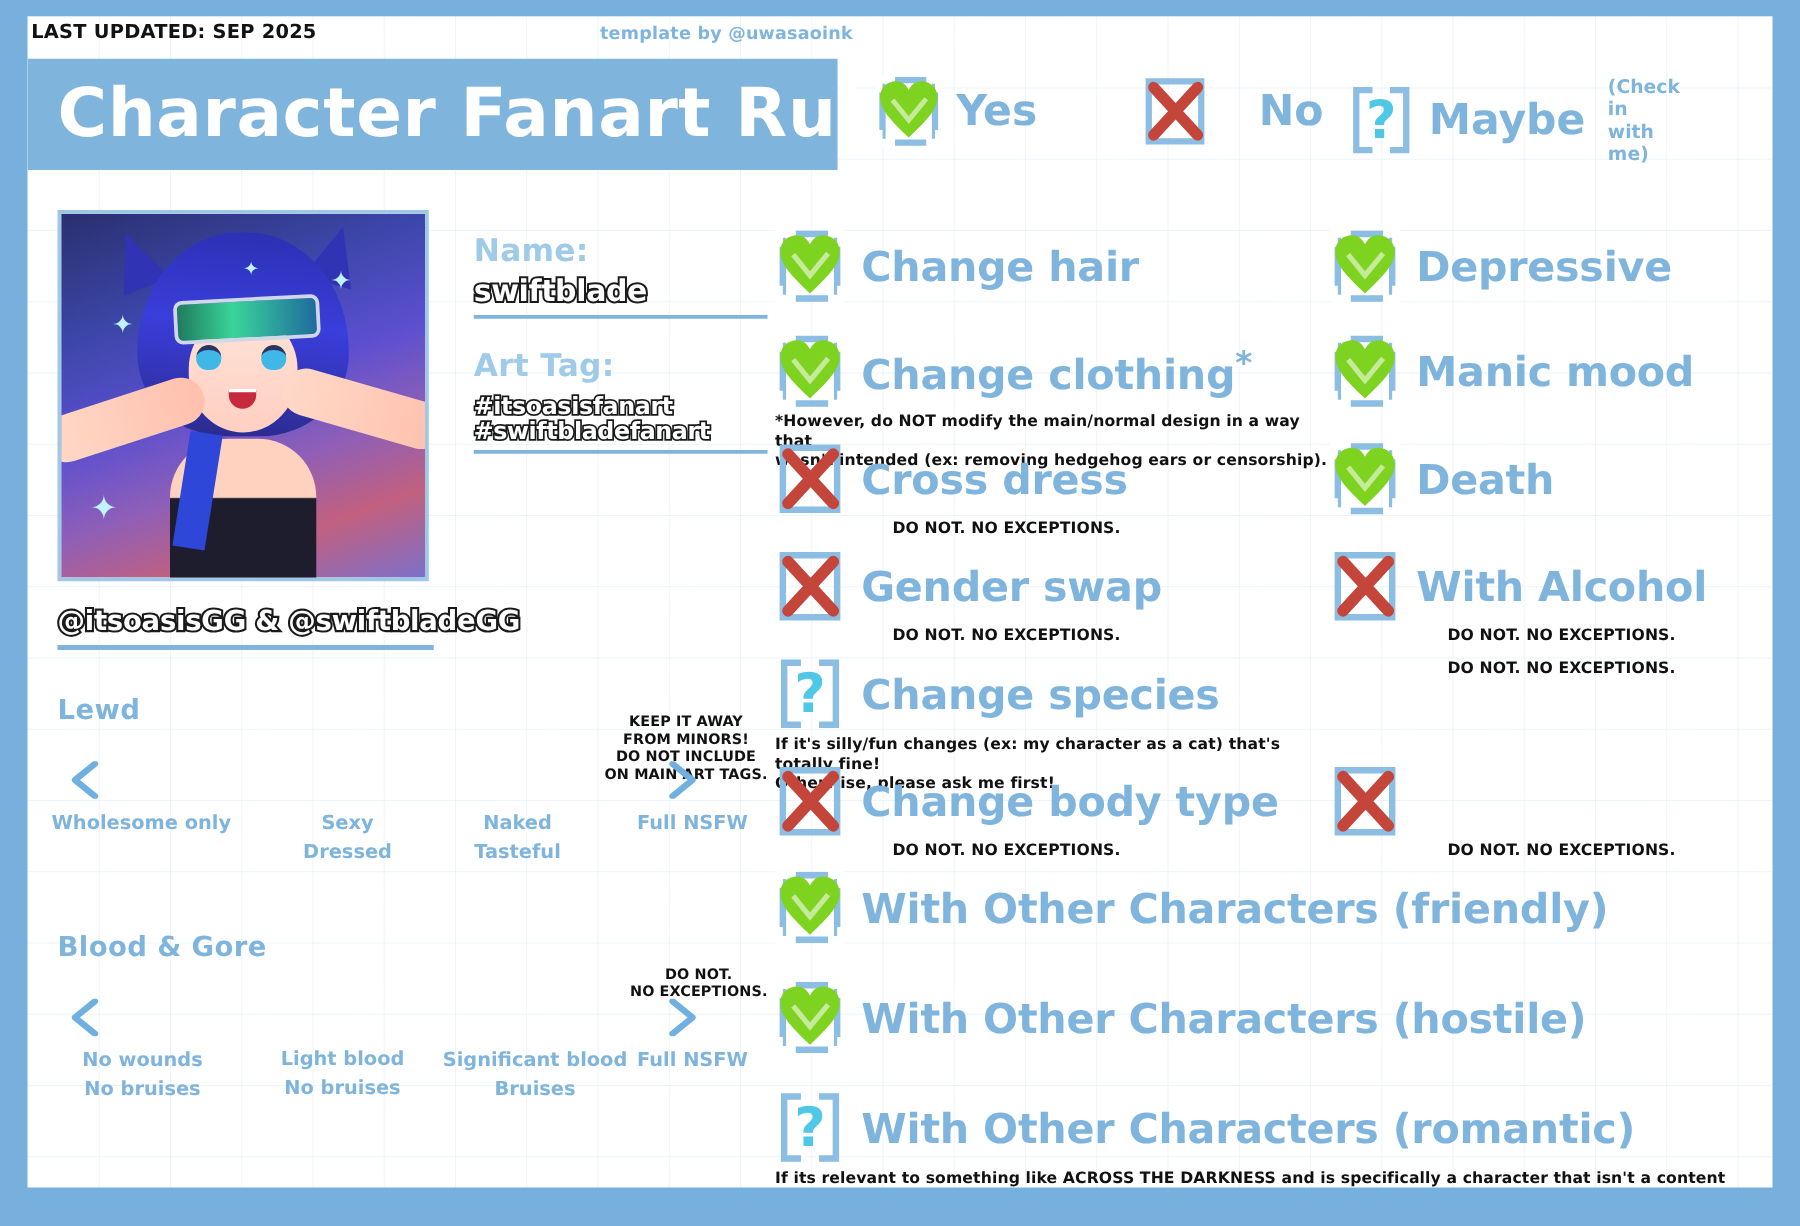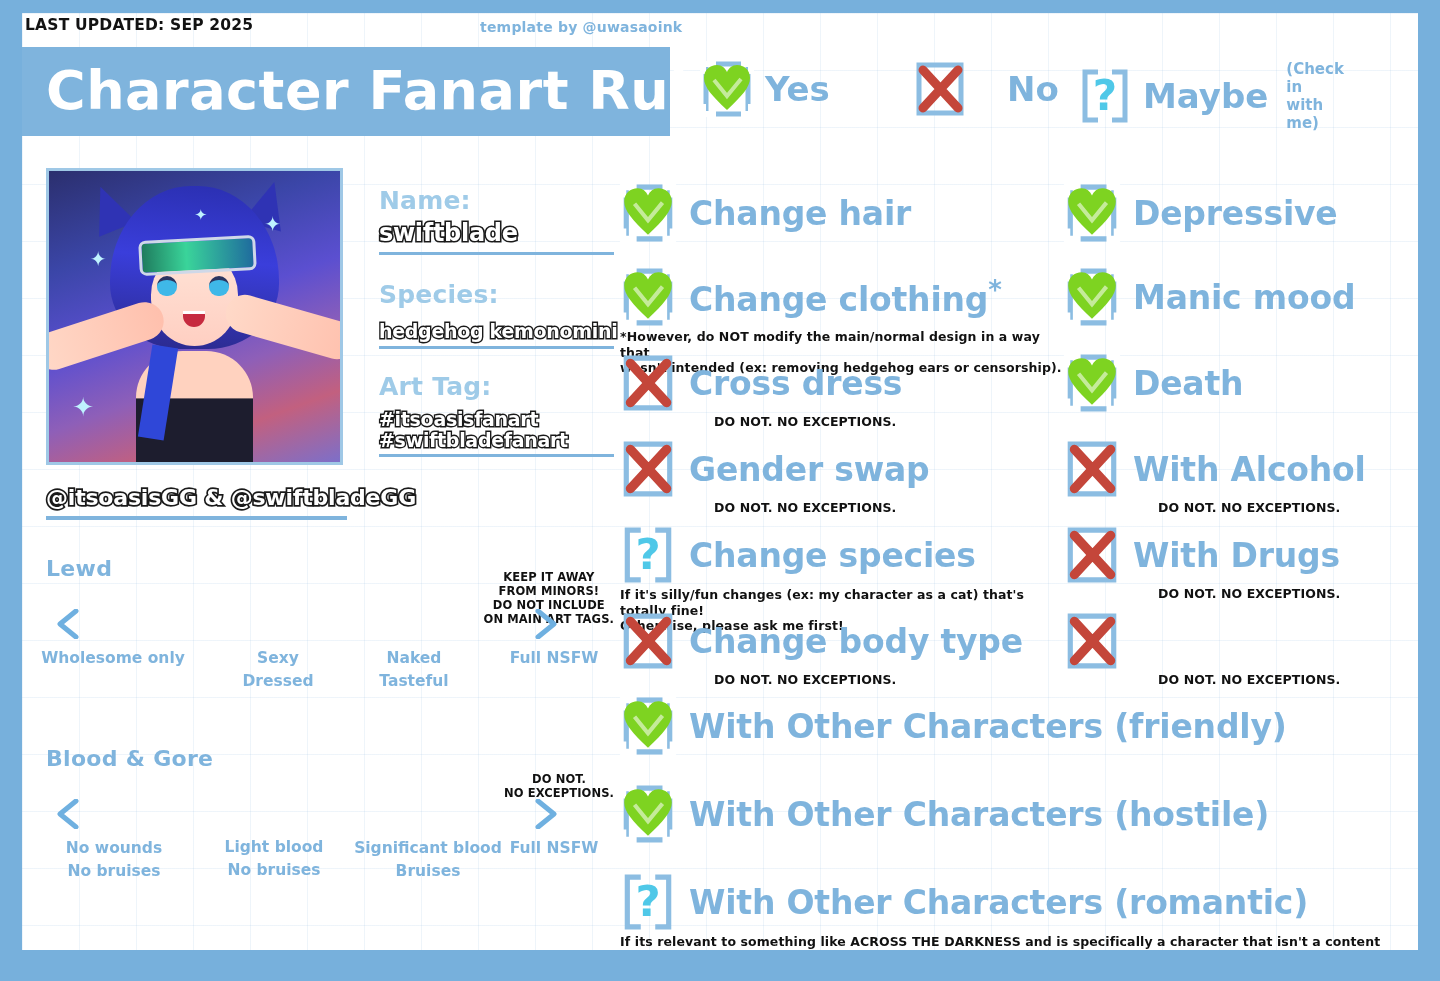--- a/index.html
+++ b/index.html
@@ -210,25 +210,20 @@
         <div class="sparkle" style="left:50%;top:12%;font-size:15px;">✦</div>
       </div>
     </div>
     <div class="handle">@itsoasisGG &amp; @swiftbladeGG</div>
     <div class="handle-rule"></div>
 
     <div class="fields">
       <div>
         <div class="flabel">Name:</div>
         <div class="fvalue" style="margin-top:6px;">swiftblade</div>
-        <div class="frule" style="margin-top:5px;"></div>
-      </div>
-      <div style="margin-top:25px;">
-        <div class="flabel">Species:</div>
-        <div class="fvalue small" style="margin-top:12px;">hedgehog kemonomini</div>
         <div class="frule" style="margin-top:5px;"></div>
       </div>
       <div style="margin-top:23px;">
         <div class="flabel">Art Tag:</div>
         <div class="fvalue small" style="margin-top:8px;white-space:pre-line;">#itsoasisfanart
 #swiftbladefanart</div>
         <div class="frule" style="margin-top:4px;"></div>
       </div>
     </div>
 
@@ -449,40 +444,31 @@
                 <path d="M6 5 H48 V53 H6 Z" fill="none" stroke="#8cbde2" stroke-width="5"></path>
                 <path d="M10 10 L45 48 M45 10 L10 48" stroke="#c4463a" stroke-width="9" stroke-linecap="round"></path>
               </svg>
           </span>
           <span class="rlabel">With Alcohol</span>
         </div>
         <div class="rnote center">DO NOT. NO EXCEPTIONS.</div>
       </div>
 
       <div class="rule" style="top:342px;">
+        <div class="rnote center">DO NOT. NO EXCEPTIONS.</div>
+      </div>
+
+      <div class="rule" style="top:428px;">
         <div class="row">
           <span class="ibox">
             <svg width="56" height="60" viewBox="0 0 54 58">
                 <path d="M6 5 H48 V53 H6 Z" fill="none" stroke="#8cbde2" stroke-width="5"></path>
                 <path d="M10 10 L45 48 M45 10 L10 48" stroke="#c4463a" stroke-width="9" stroke-linecap="round"></path>
               </svg>
           </span>
-          <span class="rlabel">With Drugs</span>
-        </div>
-        <div class="rnote center">DO NOT. NO EXCEPTIONS.</div>
-      </div>
-
-      <div class="rule" style="top:428px;">
-        <div class="row">
-          <span class="ibox">
-            <svg width="56" height="60" viewBox="0 0 54 58">
-                <path d="M6 5 H48 V53 H6 Z" fill="none" stroke="#8cbde2" stroke-width="5"></path>
-                <path d="M10 10 L45 48 M45 10 L10 48" stroke="#c4463a" stroke-width="9" stroke-linecap="round"></path>
-              </svg>
-          </span>
         </div>
         <div class="rnote center">DO NOT. NO EXCEPTIONS.</div>
       </div>
     </div>
 
     <div class="rules-col" style="left:598px;top:683px;width:780px;">
 
       <div class="rule" style="top:0px;">
         <div class="row">
           <span class="ibox">

